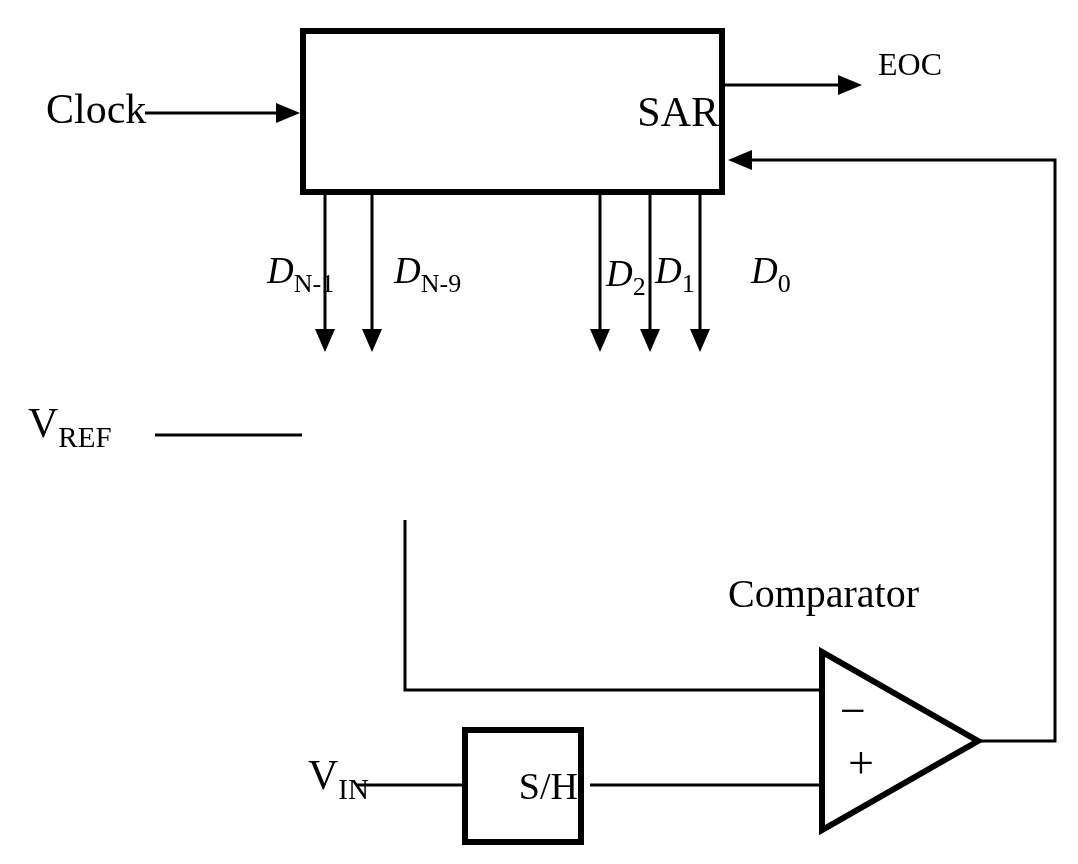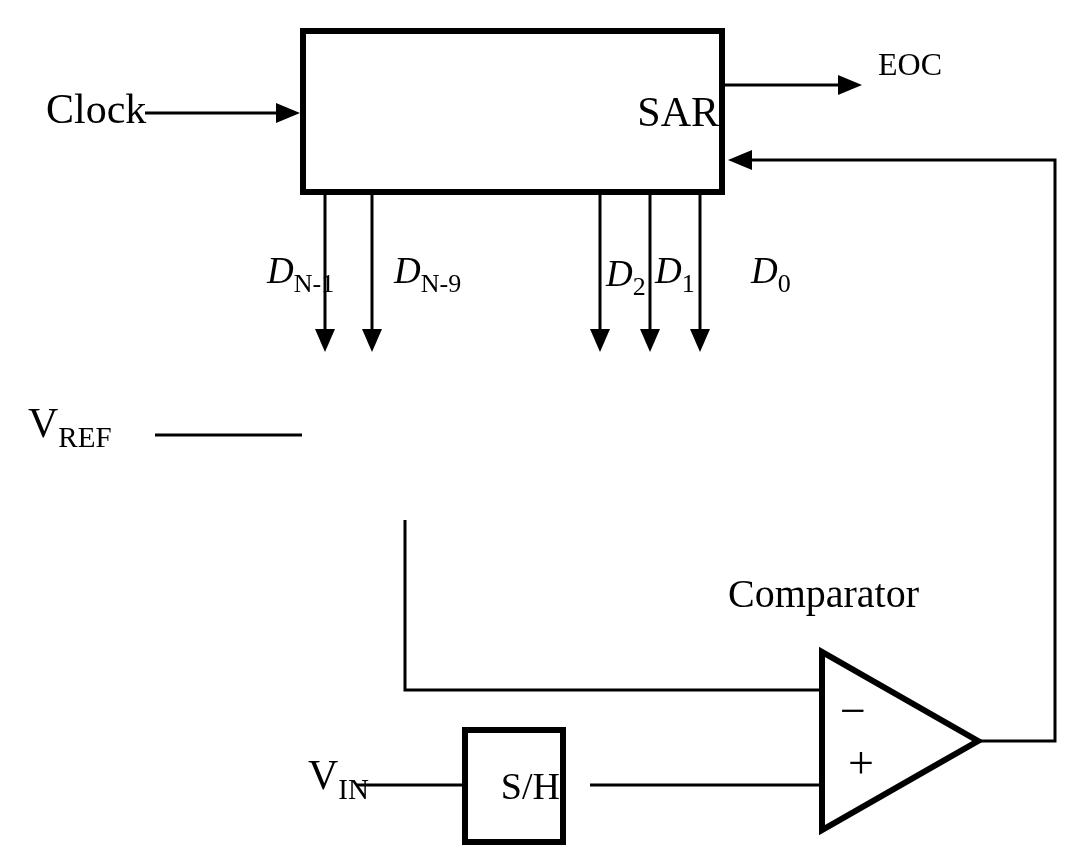--- a/index.html
+++ b/index.html
@@ -27,21 +27,21 @@
     background: #ffffff;
     display: flex;
     align-items: center;
     justify-content: flex-end;
     font-size: 42px;
     color: #000000;
     box-sizing: border-box;
   }
   .block-sar  { left: 300px; top: 28px;  width: 425px; height: 167px; }
   .block-dac  { left: 300px; top: 355px; width: 420px; height: 165px; }
-  .block-sh   { left: 462px; top: 727px; width: 104px; height: 118px; font-size: 38px; }
+  .block-sh   { left: 462px; top: 727px; width: 122px; height: 118px; font-size: 38px; }
   .label {
     position: absolute;
     color: #000000;
     font-size: 42px;
     white-space: nowrap;
     line-height: 1;
   }
   .label sub {
     font-size: 29px;
     vertical-align: baseline;

